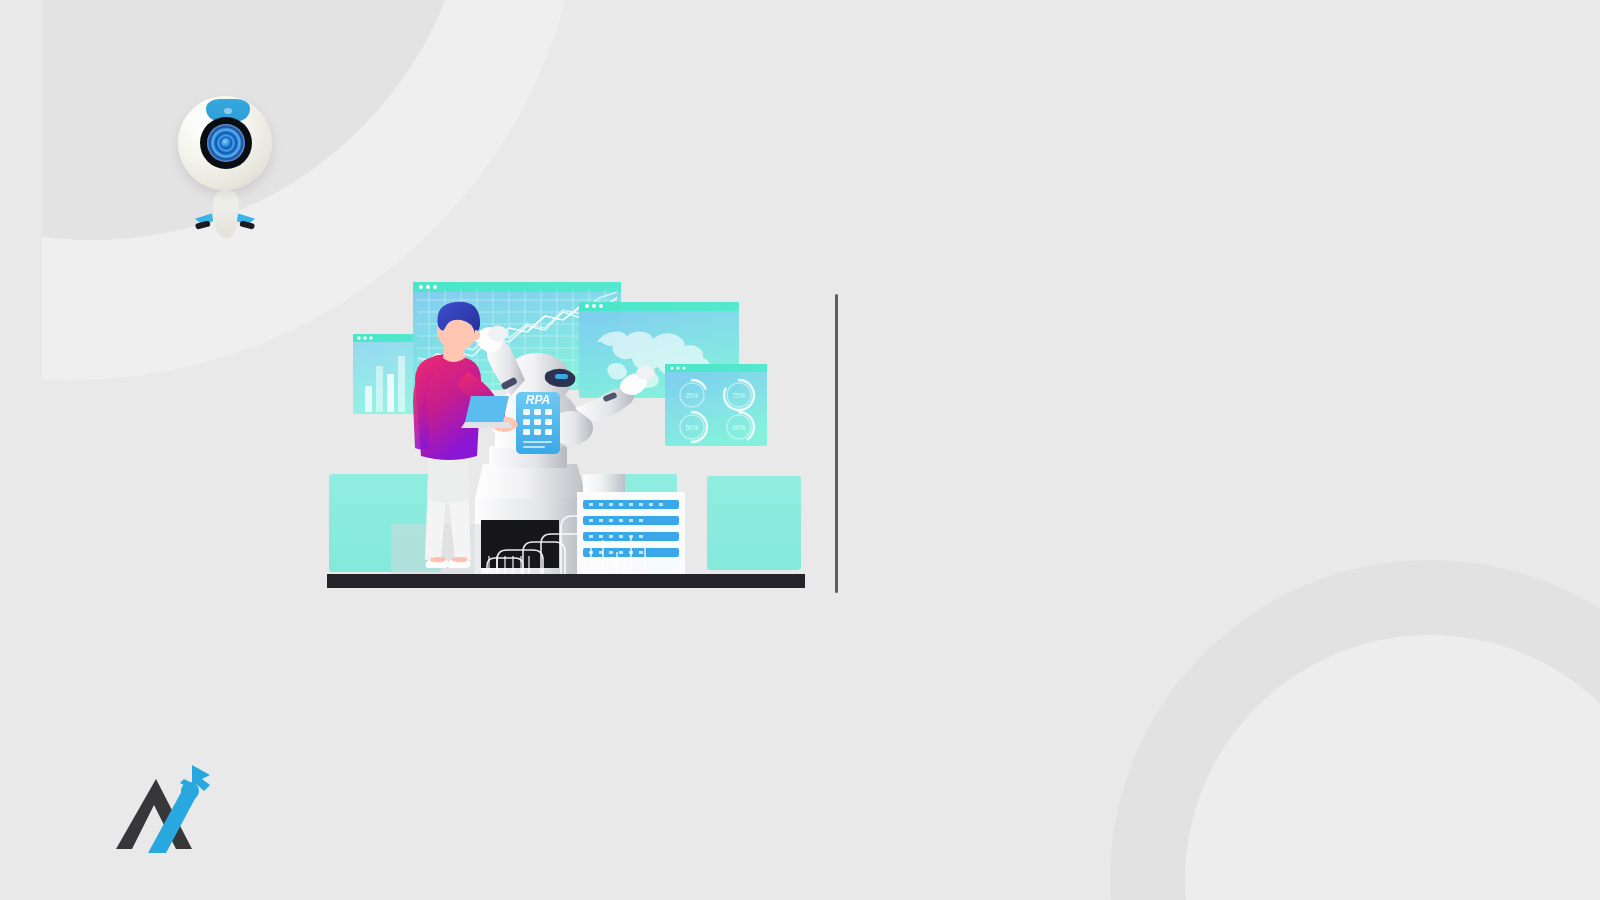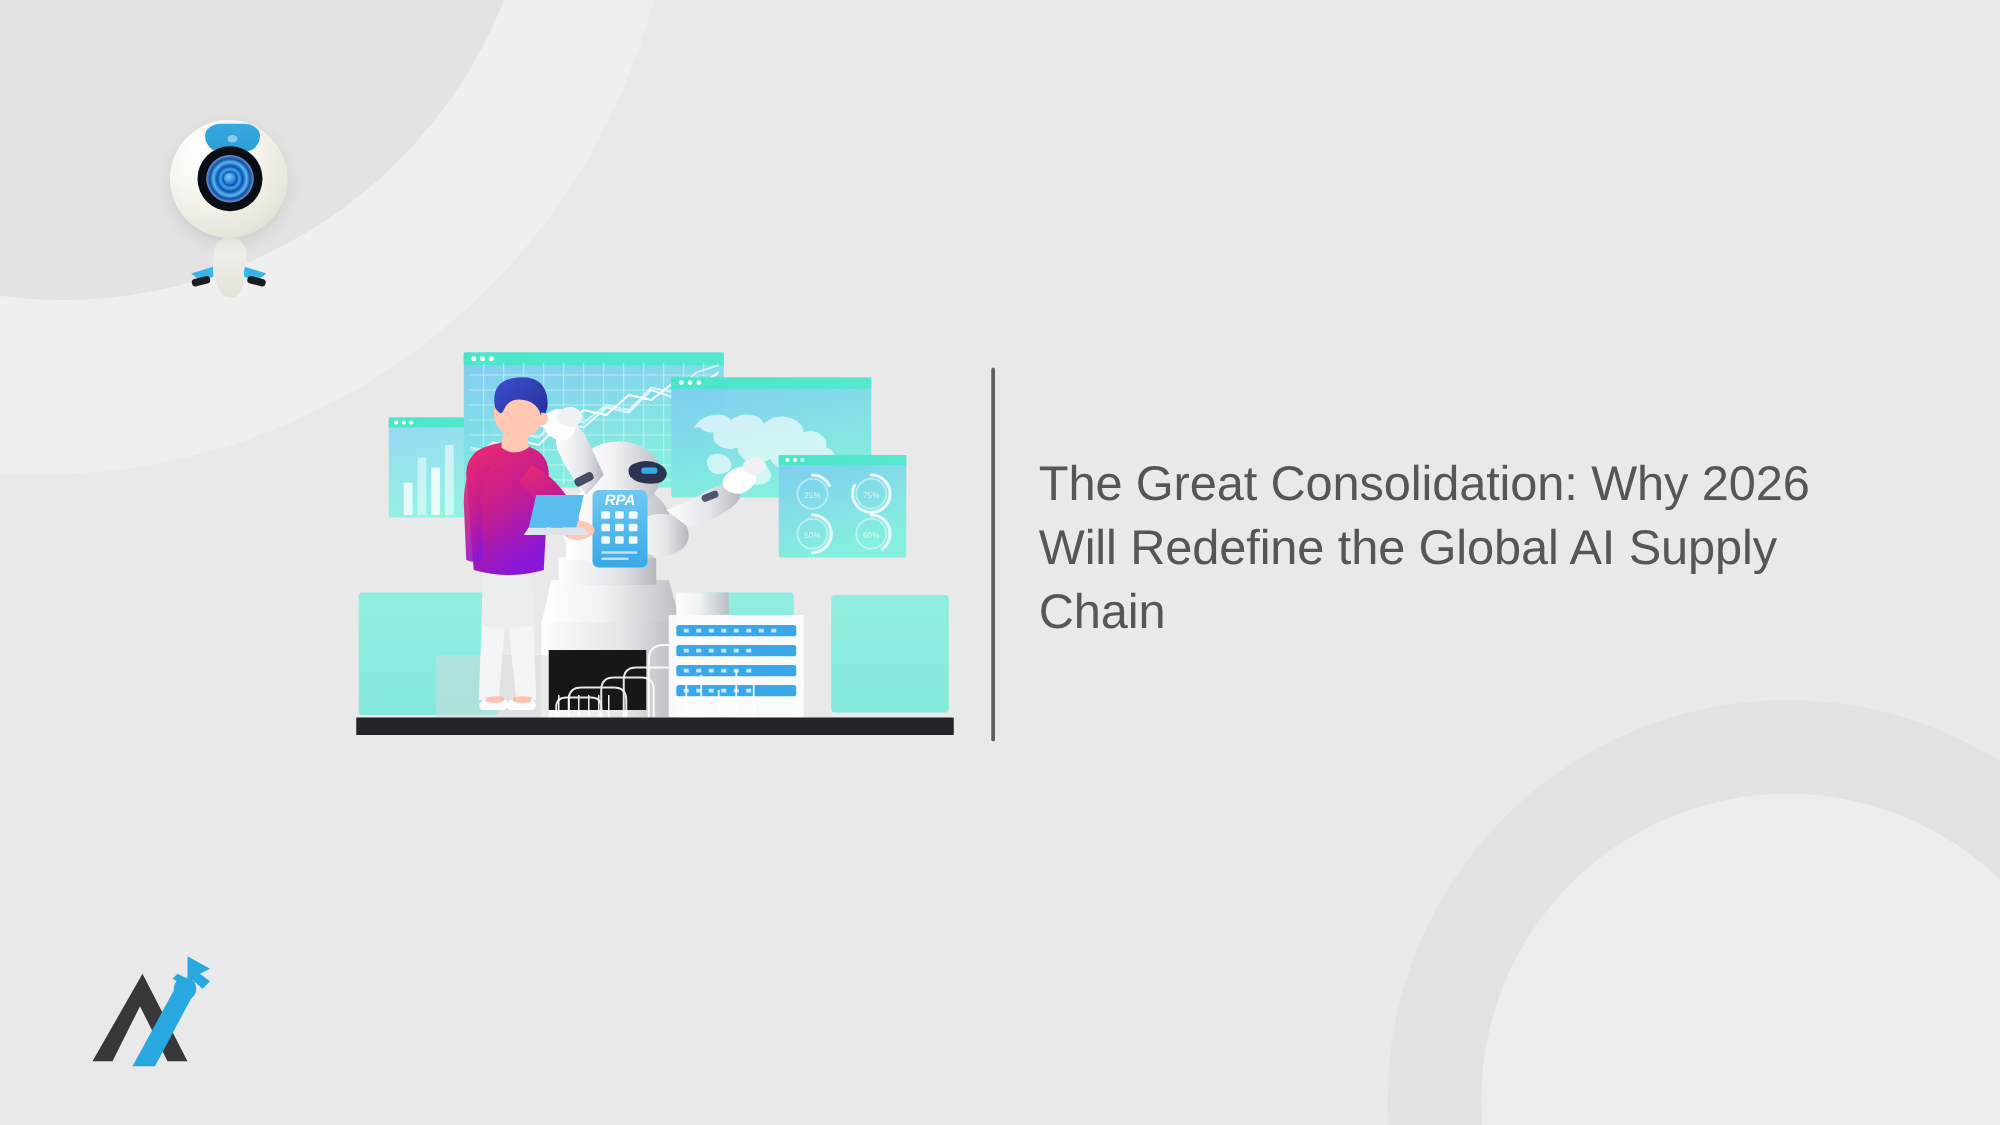--- a/index.html
+++ b/index.html
@@ -2,21 +2,21 @@
 <html><head>
 <meta charset="utf-8">
 <style>
   html,body{margin:0;padding:0;}
   body{
     width:1600px;height:900px;overflow:hidden;
     background:#e9e9e9;
     font-family:"Liberation Sans","DejaVu Sans",sans-serif;
     position:relative;
   }
-  .stage{position:absolute;inset:0;}
+  .stage{position:absolute;inset:0;margin-left:42px;}
 
   
   .bg-layer{position:absolute;inset:0;overflow:hidden;pointer-events:none;}
   .bg-arc-tl{
     position:absolute;left:-480px;top:-640px;width:1020px;height:1020px;
     border-radius:50%;background:#efefef;
   }
   .bg-arc-tl2{
     position:absolute;left:-330px;top:-520px;width:760px;height:760px;
     border-radius:50%;background:#e3e3e3;
@@ -404,21 +404,20 @@
         <path d="M146 128 h38 l-6 26 h-38z" fill="#5bbcf0"></path>
         <path d="M140 154 h44 l4 6 h-52z" fill="#dfe2e6"></path>
       </g>
 
       <rect x="2" y="306" width="478" height="14" fill="#24242a"></rect>
     </svg>
   </div>
 
   <div class="divider"></div>
 
-  <h1 class="headline">The Great Consolidation: Why 2026 Will Redefine the Global AI Supply Chain</h1>
 
   <div class="logo">
     <svg width="104" height="102" viewBox="0 0 104 102" xmlns="http://www.w3.org/2000/svg">
       <g>
         <path d="M42 22 L78 92 H62 L40 48 L18 92 H2 Z" fill="#37373a"></path>
       </g>
       <g>
         <path d="M70 30 L34 96 H52 L84 36 Z" fill="#29a8e0"></path>
         <circle cx="76" cy="34" r="9" fill="#29a8e0"></circle>
       </g>

